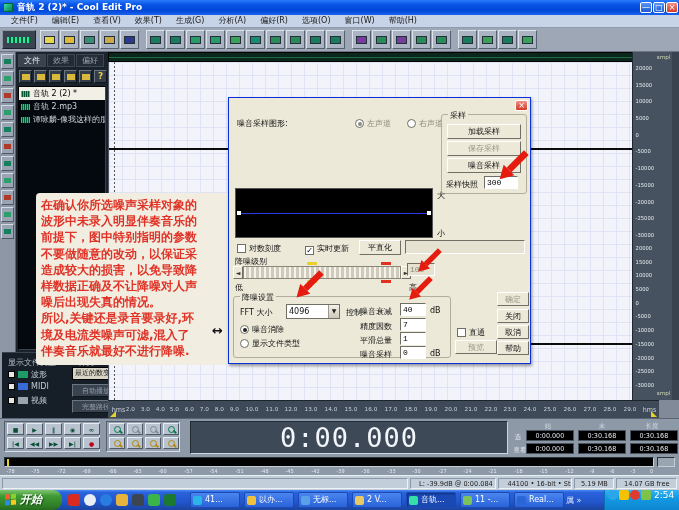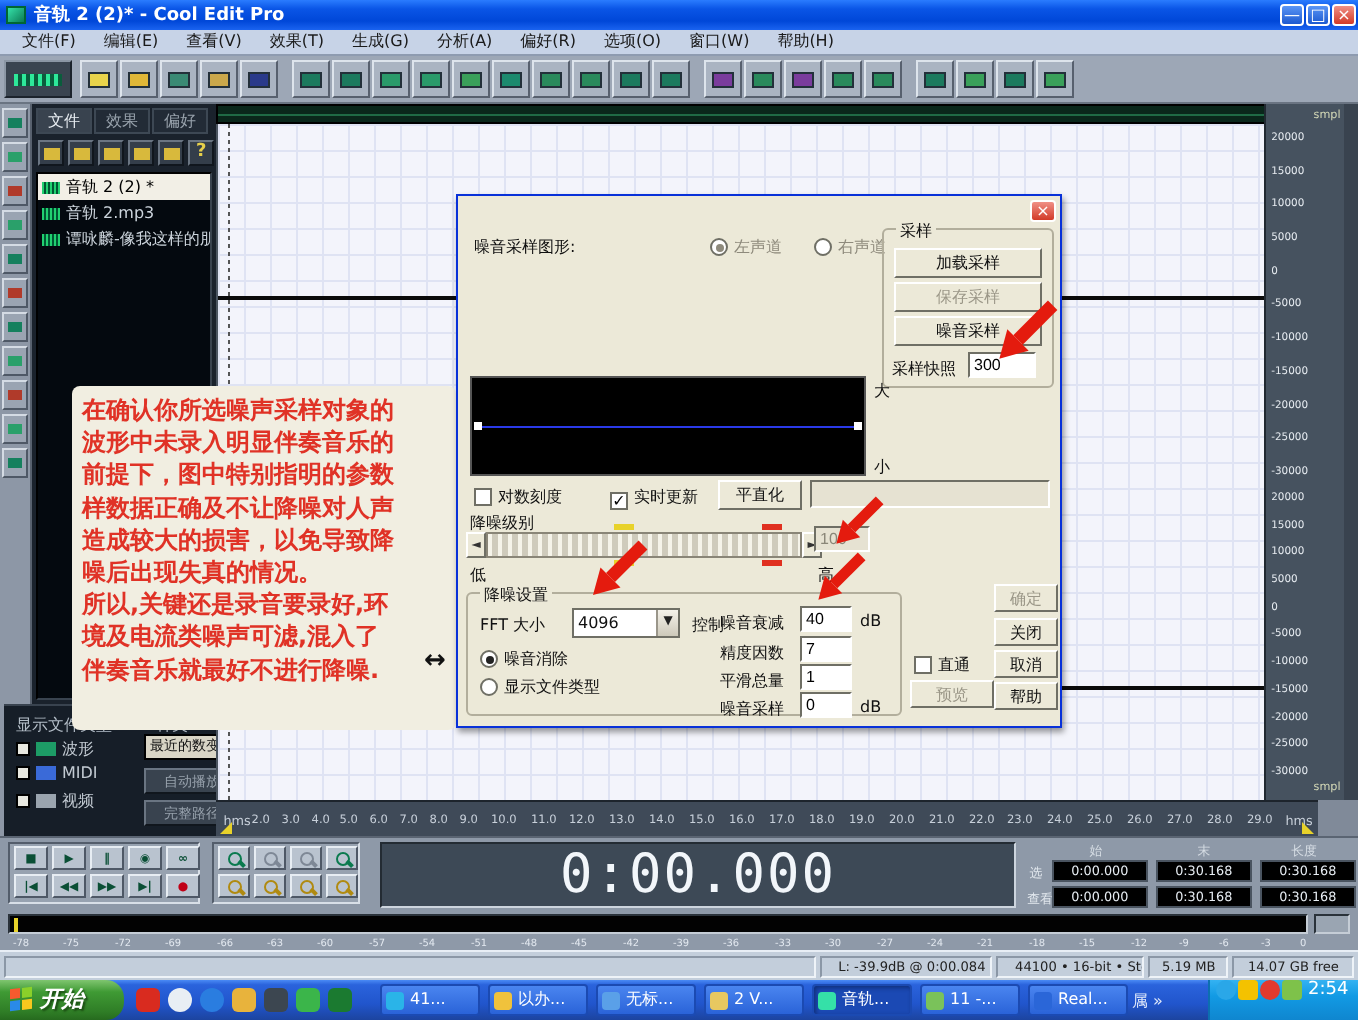--- a/index.html
+++ b/index.html
@@ -100,21 +100,21 @@
     background:linear-gradient(180deg,#2a7cff,#0a50e0 40%,#0047d8); color:#fff; font-weight:bold;
     font-size:9px; line-height:14px; padding-left:4px; }
   .dlg-close { position:absolute; right:2px; top:2px; width:13px; height:11px; background:linear-gradient(180deg,#f09086,#d23a28);
     border:1px solid #fff; border-radius:2px; color:#fff; font-size:8px; line-height:9px; text-align:center; }
   .grp { position:absolute; border:1px solid #b2ae9c; border-radius:3px; }
   .grp > b { position:absolute; left:6px; top:-5px; background:#ece9d8; padding:0 2px; font-weight:normal; font-size:8px; }
   .dbtn { position:absolute; background:#ece9d8; border:1px solid; border-color:#fff #6f6f65 #6f6f65 #fff;
     font-size:8px; text-align:center; color:#111; }
   .dbtn.dis { color:#9b9788; }
   .dinput { position:absolute; background:#fff; border:1px solid; border-color:#6f6f65 #fff #fff #6f6f65;
-    font-size:8px; font-family:Liberation Sans, sans-serif; padding:0 2px; color:#000; }
+    font-size:8px; font-family:Liberation Mono, monospace; padding:0 2px; color:#000; }
   .dinput.dim { background:#e6e2d2; color:#8a8678; }
   .cbox { display:inline-block; width:9px; height:9px; background:#fff; border:1px solid #6f6f65; vertical-align:-2px;
     text-align:center; line-height:8px; font-size:8px; color:#000; margin-right:3px; }
   .rad { display:inline-block; width:9px; height:9px; border:1px solid #6f6f65; border-radius:50%; background:#fff;
     vertical-align:-2px; margin-right:3px; position:relative; }
   .rad.on::after { content:""; position:absolute; left:2px; top:2px; width:4px; height:4px; border-radius:50%; background:#222; }
   .rad.on.gray::after { background:#8e8a7c; }
   .dlbl { position:absolute; font-size:8px; color:#111; white-space:nowrap; }
   .dlbl.gray { color:#8e8a7c; }
   .graphbox { position:absolute; left:6px; top:90px; width:198px; height:50px; background:#000; border:1px solid #555; }
@@ -462,22 +462,23 @@
       </div>
     <span class="hms" style="right:1px">hms</span>
     <div class="corner" style="left:2px;bottom:1px;border-width:0 0 6px 6px;border-color:transparent transparent #e8d22a transparent"></div>
     <div class="corner" style="right:2px;bottom:1px;border-width:0 6px 6px 0;border-color:transparent transparent #e8d22a transparent"></div>
   </div>
 
   <div class="abs annotation">
       <span>在确认你所选噪声采样对象的</span>
       <span>波形中未录入明显伴奏音乐的</span>
       <span>前提下，图中特别指明的参数</span>
+      <span>不要做随意的改动，以保证采</span>
+      <span>造成较大的损害，以免导致降</span>
       <span>样数据正确及不让降噪对人声</span>
-      <span>造成较大的损害，以免导致降</span>
       <span>噪后出现失真的情况。</span>
       <span>所以,关键还是录音要录好,环</span>
       <span>境及电流类噪声可滤,混入了</span>
       <span>伴奏音乐就最好不进行降噪.</span>
     </div>
   <span class="abs resize-glyph">↔</span>
 
   <div class="abs dialog">
     <div class="dlg-close">×</div>
 

